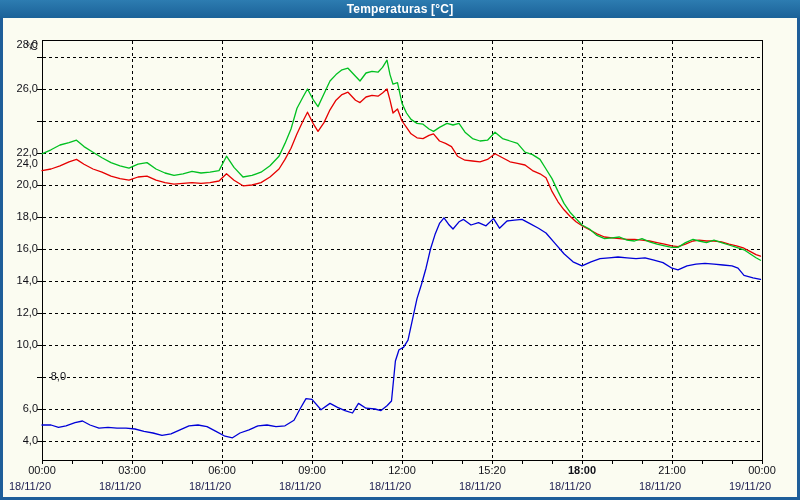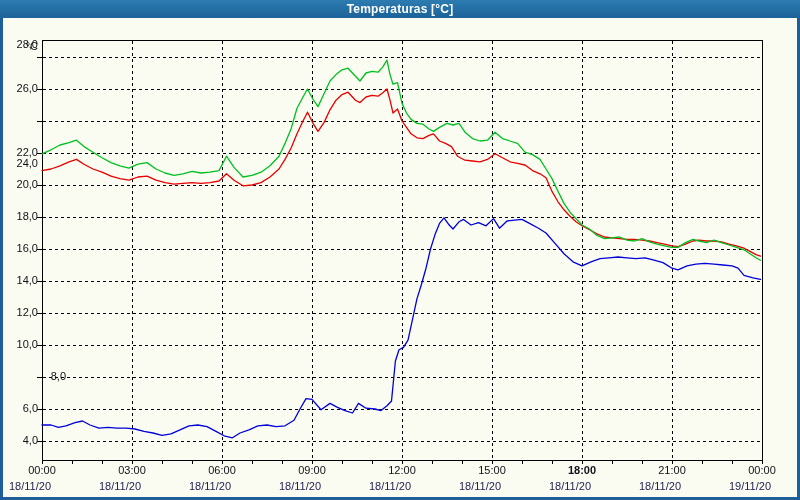--- a/index.html
+++ b/index.html
@@ -120,21 +120,21 @@
       <div class="lbl xtime" style="left: 12px; top: 464px;">00:00</div>
       <div class="lbl xdate" style="left: 9px; top: 480px;">18/11/20</div>
       <div class="lbl xtime" style="left: 102px; top: 464px;">03:00</div>
       <div class="lbl xdate" style="left: 99px; top: 480px;">18/11/20</div>
       <div class="lbl xtime" style="left: 192px; top: 464px;">06:00</div>
       <div class="lbl xdate" style="left: 189px; top: 480px;">18/11/20</div>
       <div class="lbl xtime" style="left: 282px; top: 464px;">09:00</div>
       <div class="lbl xdate" style="left: 279px; top: 480px;">18/11/20</div>
       <div class="lbl xtime" style="left: 372px; top: 464px;">12:00</div>
       <div class="lbl xdate" style="left: 369px; top: 480px;">18/11/20</div>
-      <div class="lbl xtime" style="left: 462px; top: 464px;">15:00</div>
+      <div class="lbl xtime" style="left: 462px; top: 464px;">15:20</div>
       <div class="lbl xdate" style="left: 459px; top: 480px;">18/11/20</div>
       <div class="lbl xtime" style="left: 552px; top: 464px; font-weight: bold;">18:00</div>
       <div class="lbl xdate" style="left: 549px; top: 480px;">18/11/20</div>
       <div class="lbl xtime" style="left: 642px; top: 464px;">21:00</div>
       <div class="lbl xdate" style="left: 639px; top: 480px;">18/11/20</div>
       <div class="lbl xtime" style="left: 732px; top: 464px;">00:00</div>
       <div class="lbl xdate" style="left: 729px; top: 480px;">19/11/20</div>
     </div>
 </div>
 

